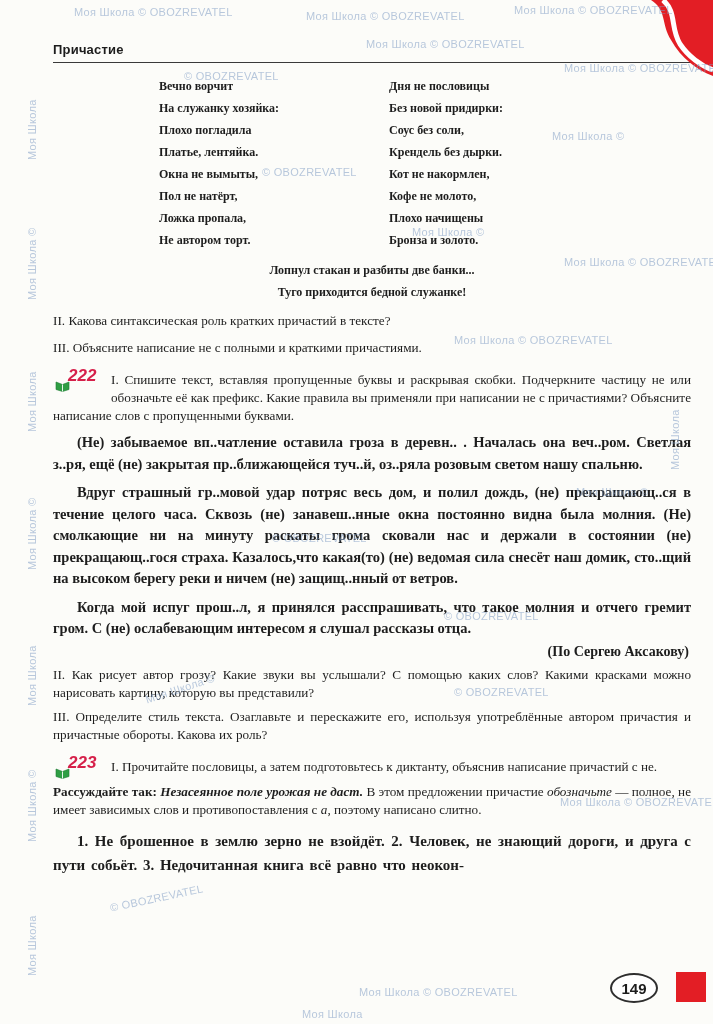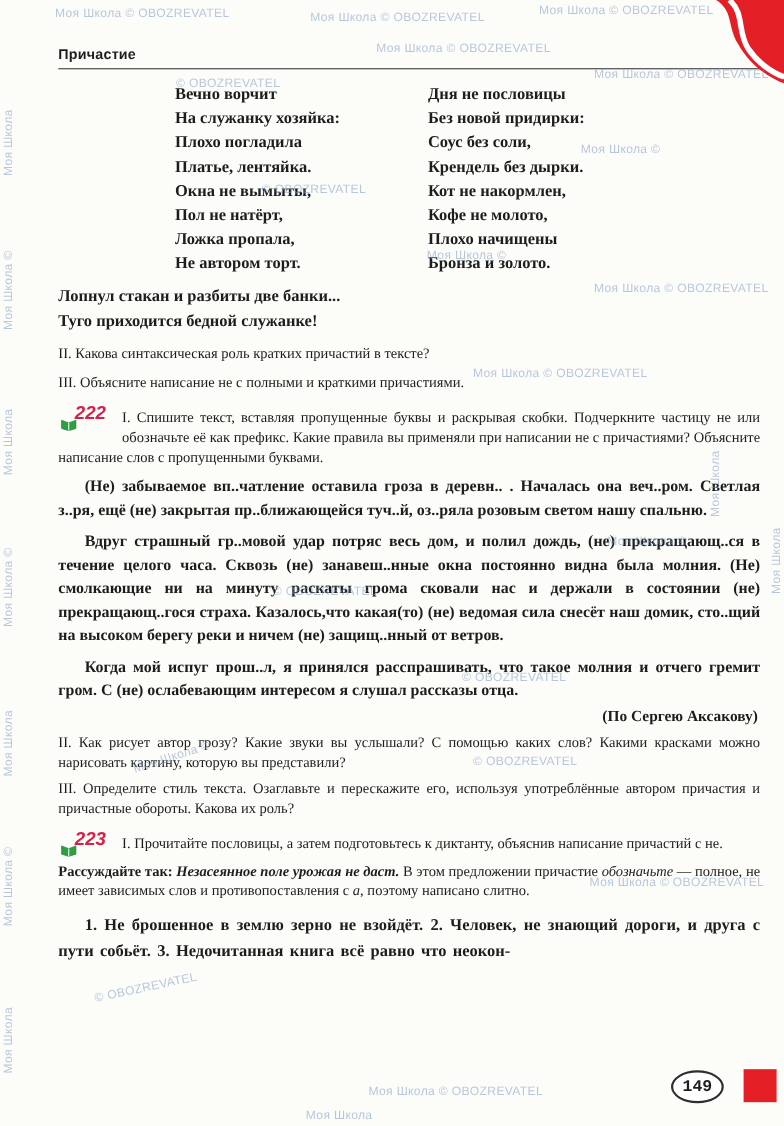--- a/index.html
+++ b/index.html
@@ -10,22 +10,22 @@
   }
   .content{position:absolute; left:53px; top:42px; width:638px; z-index:1;}
 
   .running-head{
     font-family:"Liberation Sans", sans-serif; font-weight:bold; font-size:13px;
     padding-bottom:5px; border-bottom:1.5px solid #3a3a3a; letter-spacing:.2px;
   }
 
   .poem{display:flex; padding-left:106px; margin-top:12px;}
   .poem-col{width:230px;}
-  .poem-line{font-weight:bold; font-size:15px; line-height:22px;}
-  .poem-ending{margin-top:8px; }
+  .poem-line{font-weight:bold; font-size:12px; line-height:22px;}
+  .poem-ending{margin-top:8px; text-align:center;}
   .poem-ending .poem-line{line-height:22px;}
 
   .task{font-size:13.2px; line-height:18px; text-align:justify; margin:6px 0 0;}
   .qtop{margin-top:9px;}
   .body-para{font-weight:bold; font-size:14.5px; line-height:21.5px; text-align:justify;
              text-indent:24px; margin:7px 0 0;}
   .attribution{font-weight:bold; font-size:14px; text-align:right; margin:4px 2px 0 0;}
   .sentences{font-weight:bold; font-size:15px; line-height:24.5px; text-align:justify;
              text-indent:24px; margin:10px 0 0; word-spacing:2px;}
 
@@ -33,31 +33,31 @@
   .ex-badge{float:left; width:50px; height:21px; position:relative; margin:0 6px 0 2px;}
   .ex-num{position:absolute; left:13px; top:-4px; color:#d6204a;
           font-family:"Liberation Sans", sans-serif; font-weight:bold; font-style:italic; font-size:17px;}
   .ex-icon{position:absolute; left:0; top:9px; line-height:0;}
 
   .hint{font-size:13.2px; line-height:18px; text-align:justify; margin:7px 0 0;}
   .b{font-weight:bold;}
   .bi{font-weight:bold; font-style:italic;margin-top:45px;}
   .i{font-style:italic;}
 
-  .wm-layer{position:absolute; inset:0; z-index:3; pointer-events:none;}
+  .wm-layer{position:absolute; inset:0; z-index:3; pointer-events:none;margin-left:24px;}
   .wm{position:absolute; font-family:"Liberation Sans", sans-serif; font-size:11px;
       color:#7f9cc4; opacity:.55; white-space:nowrap; letter-spacing:.3px;}
 
   .corner-svg{position:absolute; top:0; right:0; z-index:2;}
 
   .page-num{
     position:absolute; right:55px; bottom:21px; width:44px; height:26px; z-index:4;
     border:2px solid #2e2e2e; border-radius:50%; background:#fff;
     display:flex; align-items:center; justify-content:center;
-    font-family:Liberation Mono, monospace; font-weight:bold; font-size:15px;
+    font-family:Liberation Sans, sans-serif; font-weight:bold; font-size:15px;
   }
   .red-square{position:absolute; right:7px; bottom:22px; width:30px; height:30px;
               background:#e31e25; z-index:2;}
 </style>
 </head>
 <body>
 
 <div class="page">
 
   <svg class="corner-svg" width="92" height="84" viewBox="0 0 92 84">

